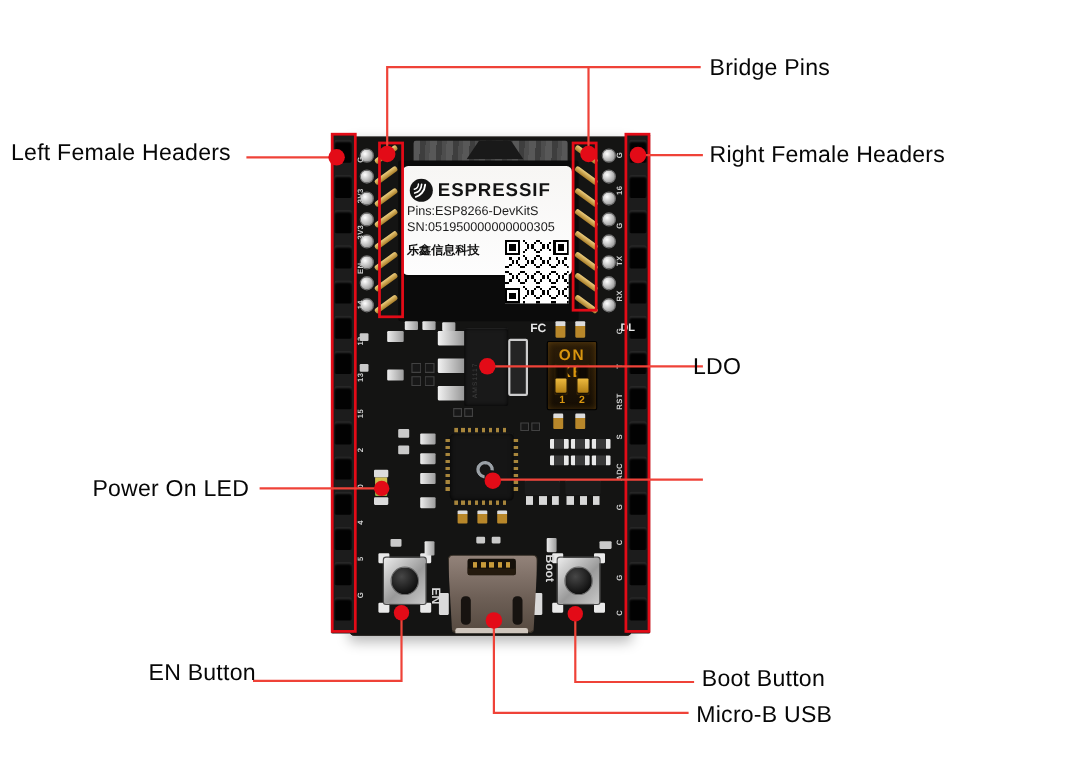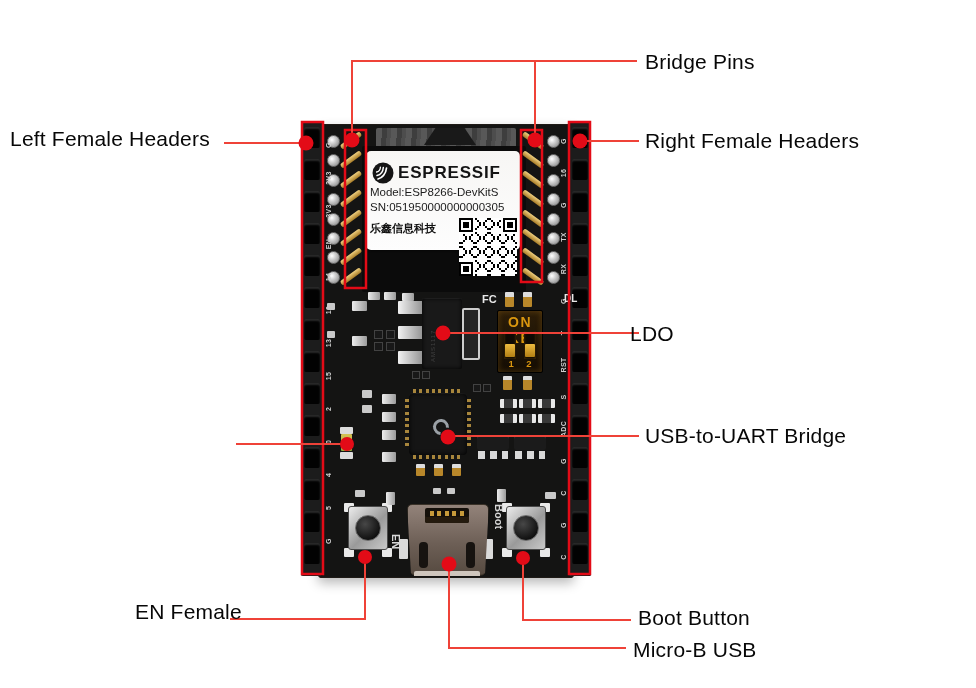--- a/index.html
+++ b/index.html
@@ -225,21 +225,21 @@
     </div>
 
   <div class="plabel">
     <svg class="logo" viewBox="0 0 22 22">
       <circle cx="11" cy="11" r="10.5" fill="#151515"></circle>
       <path d="M6 17 C10 16 14 12 14.5 6" stroke="#fff" stroke-width="1.7" fill="none" stroke-linecap="round"></path>
       <path d="M5 13.5 C8.5 12.8 11 9.8 11.3 5.5" stroke="#fff" stroke-width="1.5" fill="none" stroke-linecap="round"></path>
       <path d="M4.6 10 C7 9.4 8.3 7.6 8.4 5.2" stroke="#fff" stroke-width="1.3" fill="none" stroke-linecap="round"></path>
     </svg>
     <span class="brand">ESPRESSIF</span>
-    <span class="lmodel">Model:ESP8266-DevKitS</span>
+    <span class="lmodel">Pins:ESP8266-DevKitS</span>
     <span class="lserial">SN:051950000000000305</span>
     <span class="lcompany">
       <span style="position:static;display:block">乐鑫信息科技</span>
     </span>
     <svg class="qr" id="qr" viewBox="0 0 29 29" shape-rendering="crispEdges">
         <rect x="0" y="0" width="29" height="29" fill="#ffffff"></rect>
         <rect x="0" y="0" width="7" height="7" fill="#000"></rect>
         <rect x="1" y="1" width="5" height="5" fill="#fff"></rect>
         <rect x="2" y="2" width="3" height="3" fill="#000"></rect>
         <rect x="22" y="0" width="7" height="7" fill="#000"></rect>
@@ -547,17 +547,17 @@
     <circle class="ann-dot" cx="347" cy="444" r="7"></circle>
     <circle class="ann-dot" cx="365" cy="557" r="7"></circle>
     <circle class="ann-dot" cx="523" cy="558" r="7"></circle>
     <circle class="ann-dot" cx="449" cy="564" r="7.5"></circle>
   </svg>
 
   <span class="callout" style="left:645px;top:50px">Bridge Pins</span>
   <span class="callout" style="left:645px;top:129px">Right Female Headers</span>
   <span class="callout" style="left:10px;top:127px">Left Female Headers</span>
   <span class="callout" style="left:630px;top:322px">LDO</span>
-  <span class="callout" style="left:645px;top:424px">USB-to-UART Bridge</span>
-  <span class="callout" style="left:135px;top:600px">EN Female</span>
+  <span class="callout" style="left:84px;top:433px">Power On LED</span>
+  <span class="callout" style="left:135px;top:600px">EN Button</span>
   <span class="callout" style="left:633px;top:638px">Micro-B USB</span>
   <span class="callout" style="left:638px;top:606px">Boot Button</span>
 </div>
 
 </body></html>

